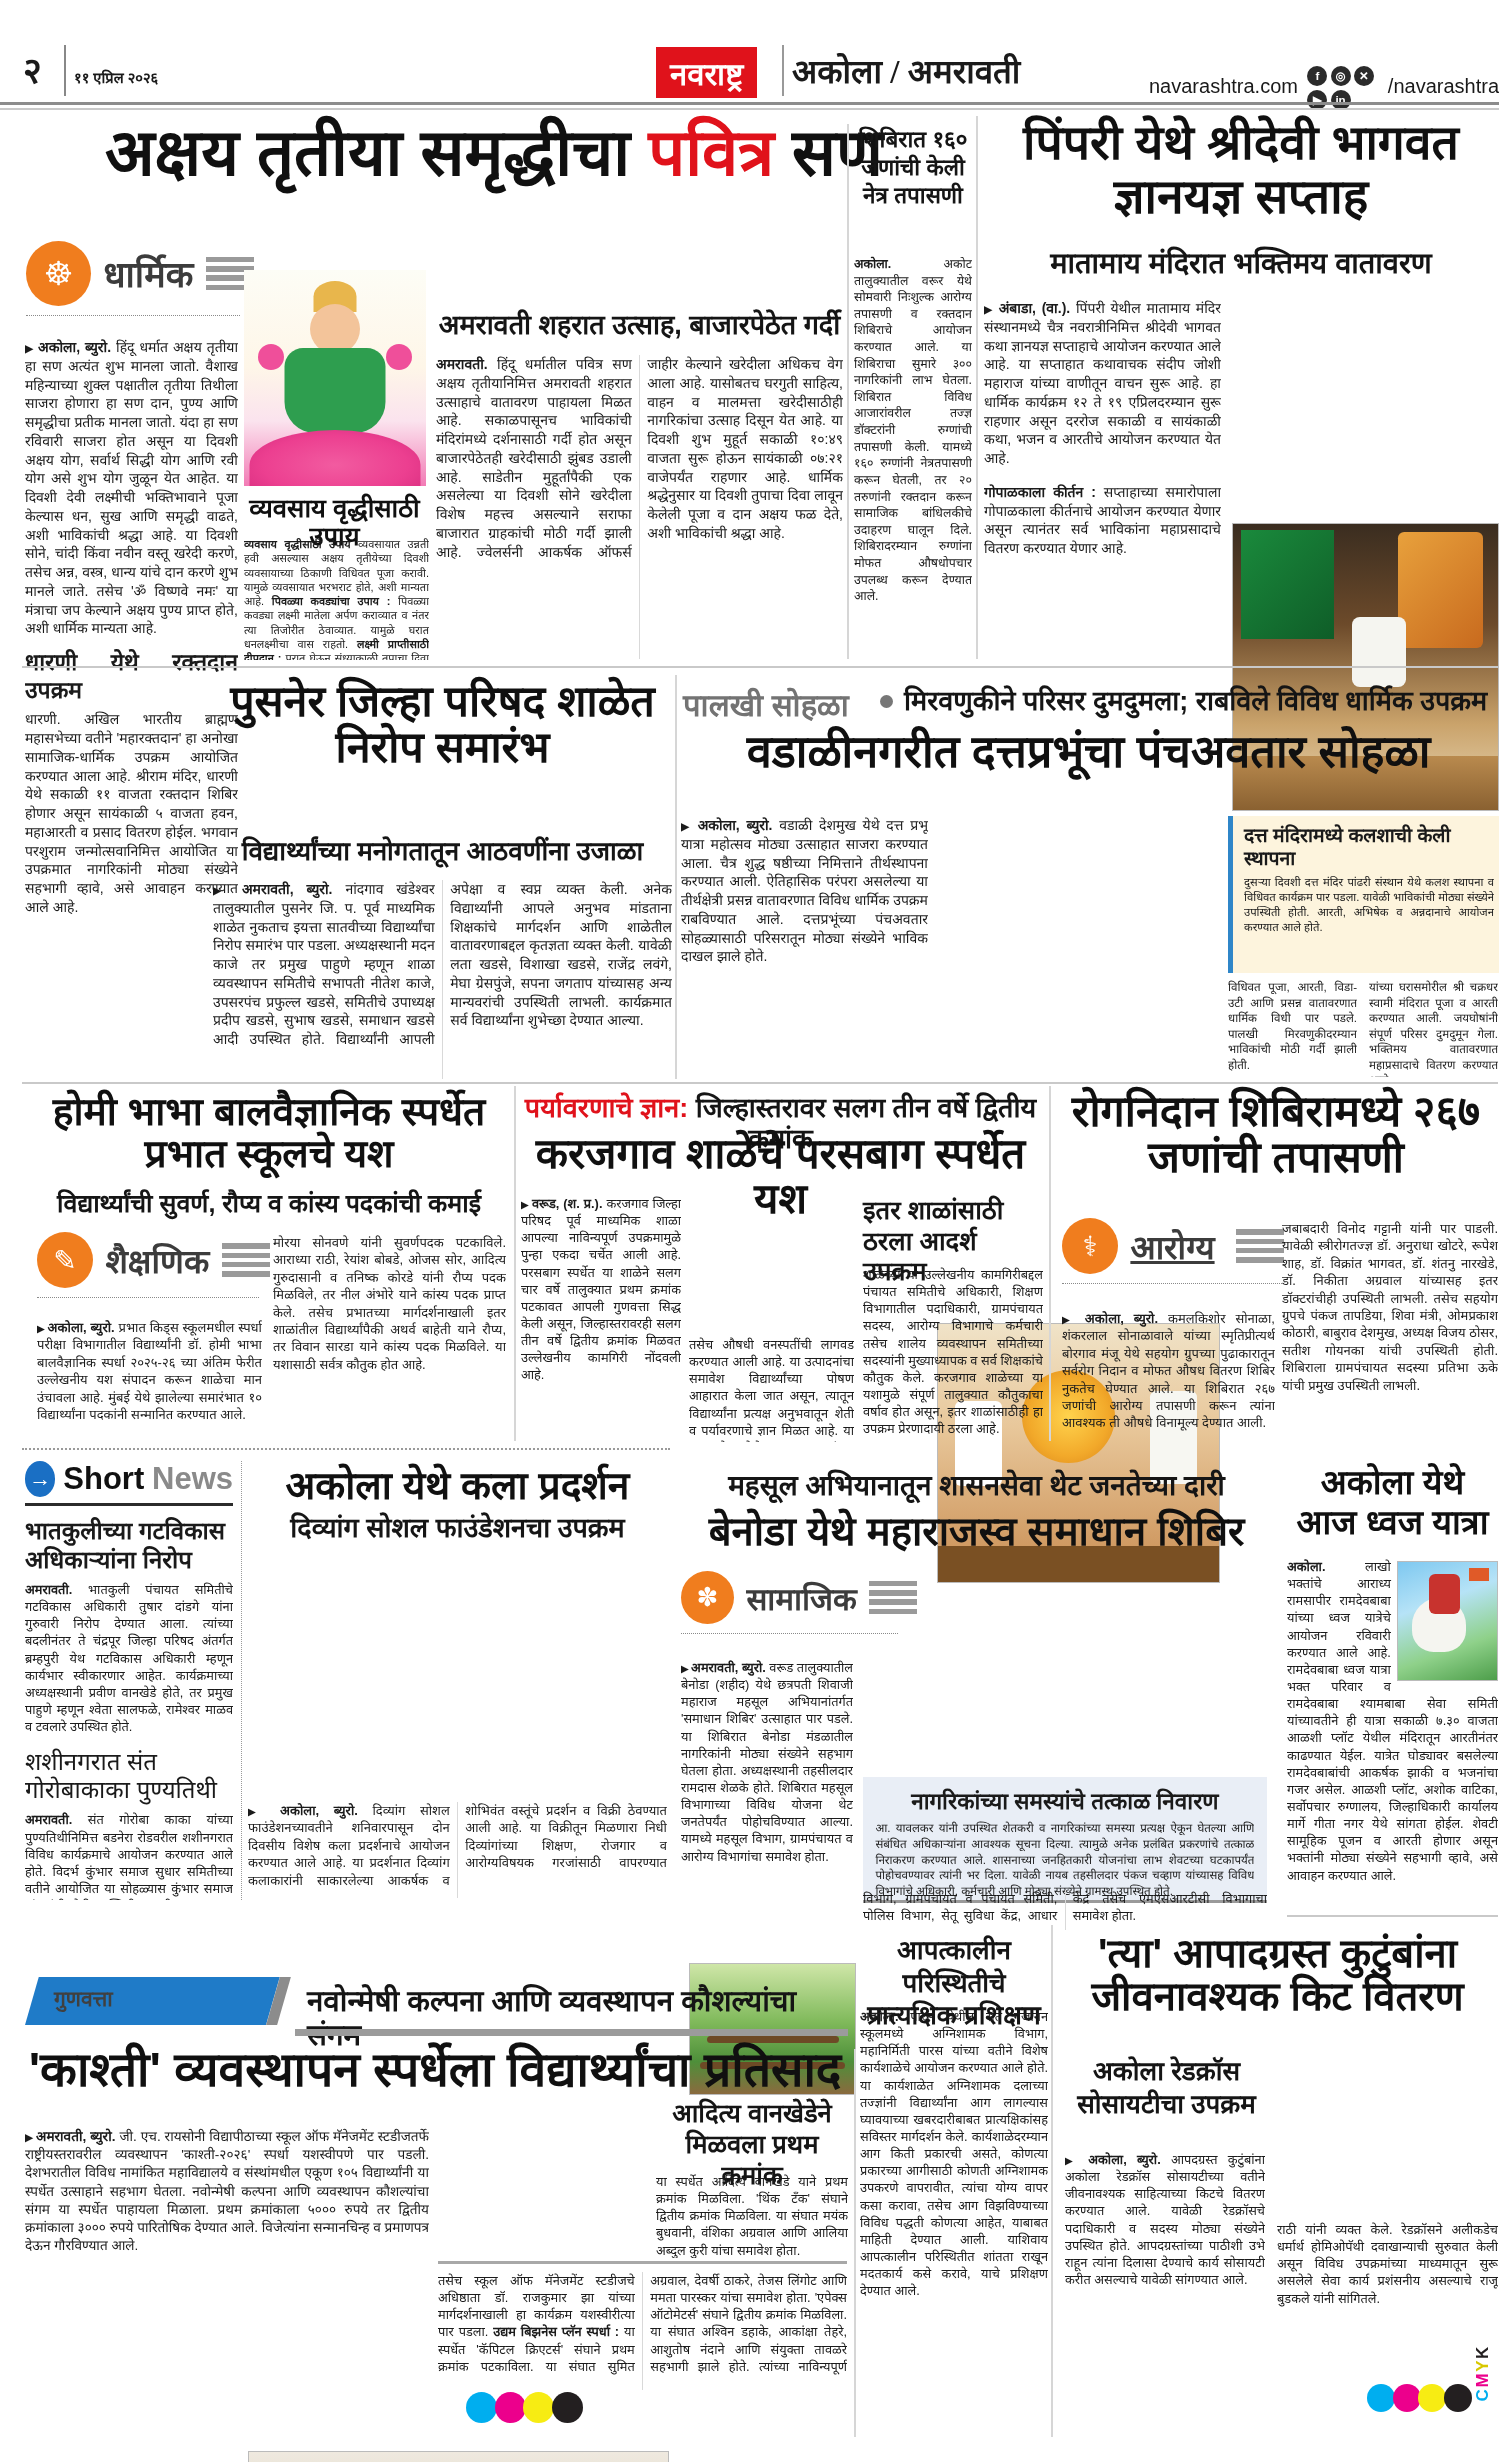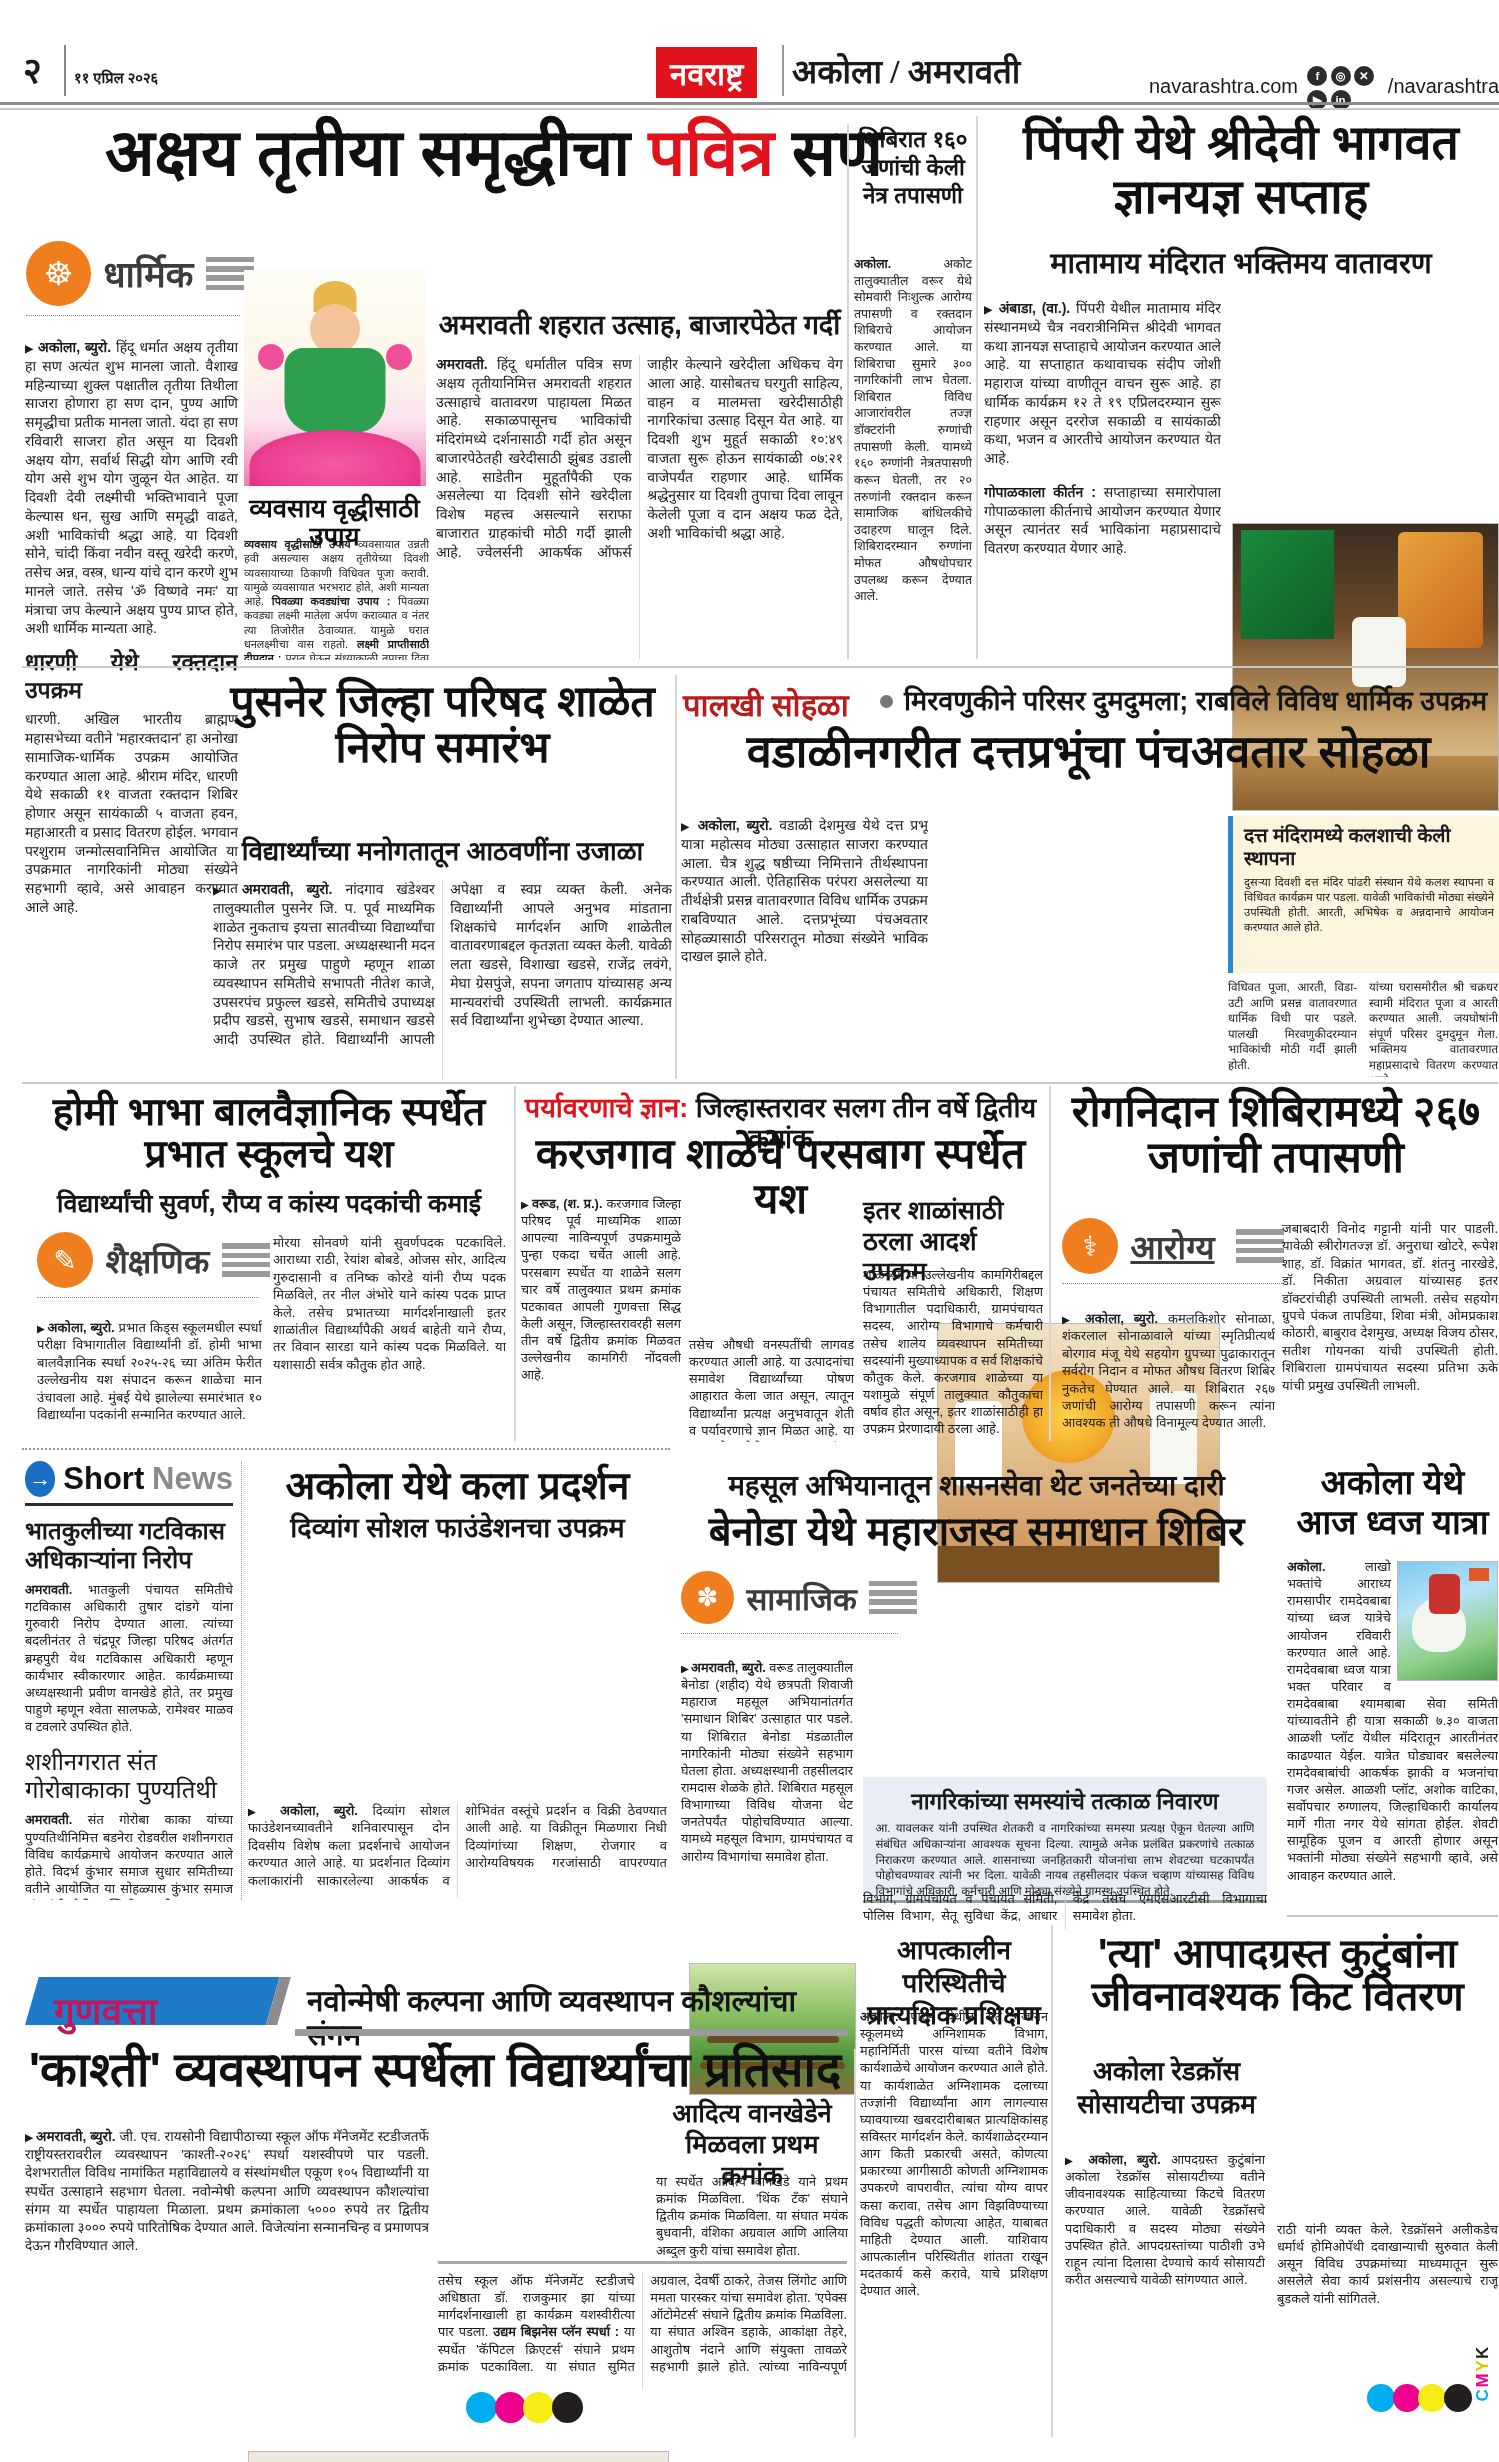--- a/index.html
+++ b/index.html
@@ -129,21 +129,21 @@
 
   <div class="abs hl ctr" style="left:213px;top:678px;width:459px;font-size:43px;">पुसनेर जिल्हा परिषद शाळेत निरोप समारंभ</div>
   <div class="abs sub ctr" style="left:213px;top:837px;width:459px;font-size:26px;">विद्यार्थ्यांच्या मनोगतातून आठवणींना उजाळा</div>
   <div class="abs p cols2" style="left:213px;top:880px;width:459px;height:199px;">
     <span class="byline">अमरावती, ब्युरो.</span>
     <span>नांदगाव खंडेश्वर तालुक्यातील पुसनेर जि. प. पूर्व माध्यमिक शाळेत नुकताच इयत्ता सातवीच्या विद्यार्थ्यांचा निरोप समारंभ पार पडला. अध्यक्षस्थानी मदन काजे तर प्रमुख पाहुणे म्हणून शाळा व्यवस्थापन समितीचे सभापती नीतेश काजे, उपसरपंच प्रफुल्ल खडसे, समितीचे उपाध्यक्ष प्रदीप खडसे, सुभाष खडसे, समाधान खडसे आदी उपस्थित होते. विद्यार्थ्यांनी आपली अपेक्षा व स्वप्न व्यक्त केली. अनेक विद्यार्थ्यांनी आपले अनुभव मांडताना शिक्षकांचे मार्गदर्शन आणि शाळेतील वातावरणाबद्दल कृतज्ञता व्यक्त केली. यावेळी लता खडसे, विशाखा खडसे, राजेंद्र लवंगे, मेघा ग्रेसपुंजे, सपना जगताप यांच्यासह अन्य मान्यवरांची उपस्थिती लाभली. कार्यक्रमात सर्व विद्यार्थ्यांना शुभेच्छा देण्यात आल्या.</span>
   </div>
 
   <div class="abs vrule" style="left:675px;top:675px;height:404px;"></div>
 
-  <div class="abs" style="left:683px;top:683px;font-size:31px;font-weight:bold;color:#b91c1c;">पालखी सोहळा</div>
+  <div class="abs" style="left:683px;top:683px;font-size:31px;font-weight:bold;color:#737373;">पालखी सोहळा</div>
   <div class="abs" style="left:880px;top:695px;width:13px;height:13px;border-radius:50%;background:#777;"></div>
   <div class="abs sub" style="left:904px;top:686px;width:594px;font-size:27px;">मिरवणुकीने परिसर दुमदुमला;  राबविले विविध धार्मिक उपक्रम</div>
   <div class="abs hl ctr" style="left:679px;top:728px;width:819px;font-size:45px;">वडाळीनगरीत दत्तप्रभूंचा पंचअवतार सोहळा</div>
   <div class="abs p" style="left:681px;top:816px;width:247px;height:262px;">
     <span class="byline">अकोला, ब्युरो.</span>
     <span>वडाळी देशमुख येथे दत्त प्रभू यात्रा महोत्सव मोठ्या उत्साहात साजरा करण्यात आला. चैत्र शुद्ध षष्ठीच्या निमित्ताने तीर्थस्थापना करण्यात आली. ऐतिहासिक परंपरा असलेल्या या तीर्थक्षेत्री प्रसन्न वातावरणात विविध धार्मिक उपक्रम राबविण्यात आले. दत्तप्रभूंच्या पंचअवतार सोहळ्यासाठी परिसरातून मोठ्या संख्येने भाविक दाखल झाले होते.</span>
   </div>
   <div class="abs photo" style="left:937px;top:819px;width:281px;height:258px;background:linear-gradient(180deg,#f0e3c8 0%,#e8c79a 40%,#c98d52 100%);">
     <div style="position:absolute;left:30%;top:18%;width:93px;height:93px;background:radial-gradient(circle,#ffd34d 0%,#f2a92a 60%,#d9831a 100%);border-radius:50%;"></div>
     <div style="position:absolute;left:6%;top:30%;width:47px;height:85px;background:#fff;border-radius:6.2px;"></div>
@@ -278,21 +278,21 @@
       <span style="position:absolute;left:14px;top:36px;width:54px;height:54px;background:#f5f5f0;border-radius:50% 50% 40% 40%;"></span>
       <span style="position:absolute;left:31px;top:12.4px;width:31px;height:40px;background:#c8332e;border-radius:6.2px;"></span>
       <span style="position:absolute;right:7.8px;top:6.2px;width:20px;height:12.4px;background:#e05a28;"></span>
     </span>
     <span class="lead">अकोला.</span>
     <span>लाखो भक्तांचे आराध्य रामसापीर रामदेवबाबा यांच्या ध्वज यात्रेचे आयोजन रविवारी करण्यात आले आहे. रामदेवबाबा ध्वज यात्रा भक्त परिवार व रामदेवबाबा श्यामबाबा सेवा समिती यांच्यावतीने ही यात्रा सकाळी ७.३० वाजता आळशी प्लॉट येथील मंदिरातून आरतीनंतर काढण्यात येईल. यात्रेत घोड्यावर बसलेल्या रामदेवबाबांची आकर्षक झाकी व भजनांचा गजर असेल. आळशी प्लॉट, अशोक वाटिका, सर्वोपचार रुग्णालय, जिल्हाधिकारी कार्यालय मार्गे गीता नगर येथे सांगता होईल. शेवटी सामूहिक पूजन व आरती होणार असून भक्तांनी मोठ्या संख्येने सहभागी व्हावे, असे आवाहन करण्यात आले.</span>
   </div>
   <div class="abs rule" style="left:1287px;top:1915px;width:211px;height:2.3px;"></div>
 
   <div class="abs" style="left:25px;top:1977px;width:241px;height:48px;background:#1f7bc8;transform:skewX(-16deg);transform-origin:bottom left;"></div>
-  <div class="abs" style="left:54px;top:1984px;font-size:37px;font-weight:bold;color:#be185d;">गुणवत्ता</div>
+  <div class="abs" style="left:54px;top:1984px;font-size:21px;font-weight:bold;color:#404040;">गुणवत्ता</div>
   <div class="abs" style="left:273px;top:1977px;width:11px;height:48px;background:#8c8c8c;transform:skewX(-16deg);"></div>
   <div class="abs sub" style="left:307px;top:1984px;width:543px;font-size:29.5px;">नवोन्मेषी कल्पना आणि व्यवस्थापन कौशल्यांचा संगम</div>
   <div class="abs rule" style="left:295px;top:2029px;width:553px;height:7px;background:#9b9b9b;"></div>
   <div class="abs hl ctr" style="left:23px;top:2044px;width:824px;font-size:48px;">'काश्ती' व्यवस्थापन स्पर्धेला विद्यार्थ्यांचा प्रतिसाद</div>
   <div class="abs p" style="left:25px;top:2128px;width:404px;height:309px;font-size:13.6px;">
     <span class="byline">अमरावती, ब्युरो.</span>
     <span>जी. एच. रायसोनी विद्यापीठाच्या स्कूल ऑफ मॅनेजमेंट स्टडीजतर्फे राष्ट्रीयस्तरावरील व्यवस्थापन 'काश्ती-२०२६' स्पर्धा यशस्वीपणे पार पडली. देशभरातील विविध नामांकित महाविद्यालये व संस्थांमधील एकूण १०५ विद्यार्थ्यांनी या स्पर्धेत उत्साहाने सहभाग घेतला. नवोन्मेषी कल्पना आणि व्यवस्थापन कौशल्यांचा संगम या स्पर्धेत पाहायला मिळाला. प्रथम क्रमांकाला ५००० रुपये तर द्वितीय क्रमांकाला ३००० रुपये पारितोषिक देण्यात आले. विजेत्यांना सन्मानचिन्ह व प्रमाणपत्र देऊन गौरविण्यात आले.</span>
   </div>
 
   <div class="abs sub ctr" style="left:656px;top:2098px;width:192px;font-size:25.6px;line-height:1.22;">आदित्य वानखेडेने मिळवला प्रथम क्रमांक</div>

